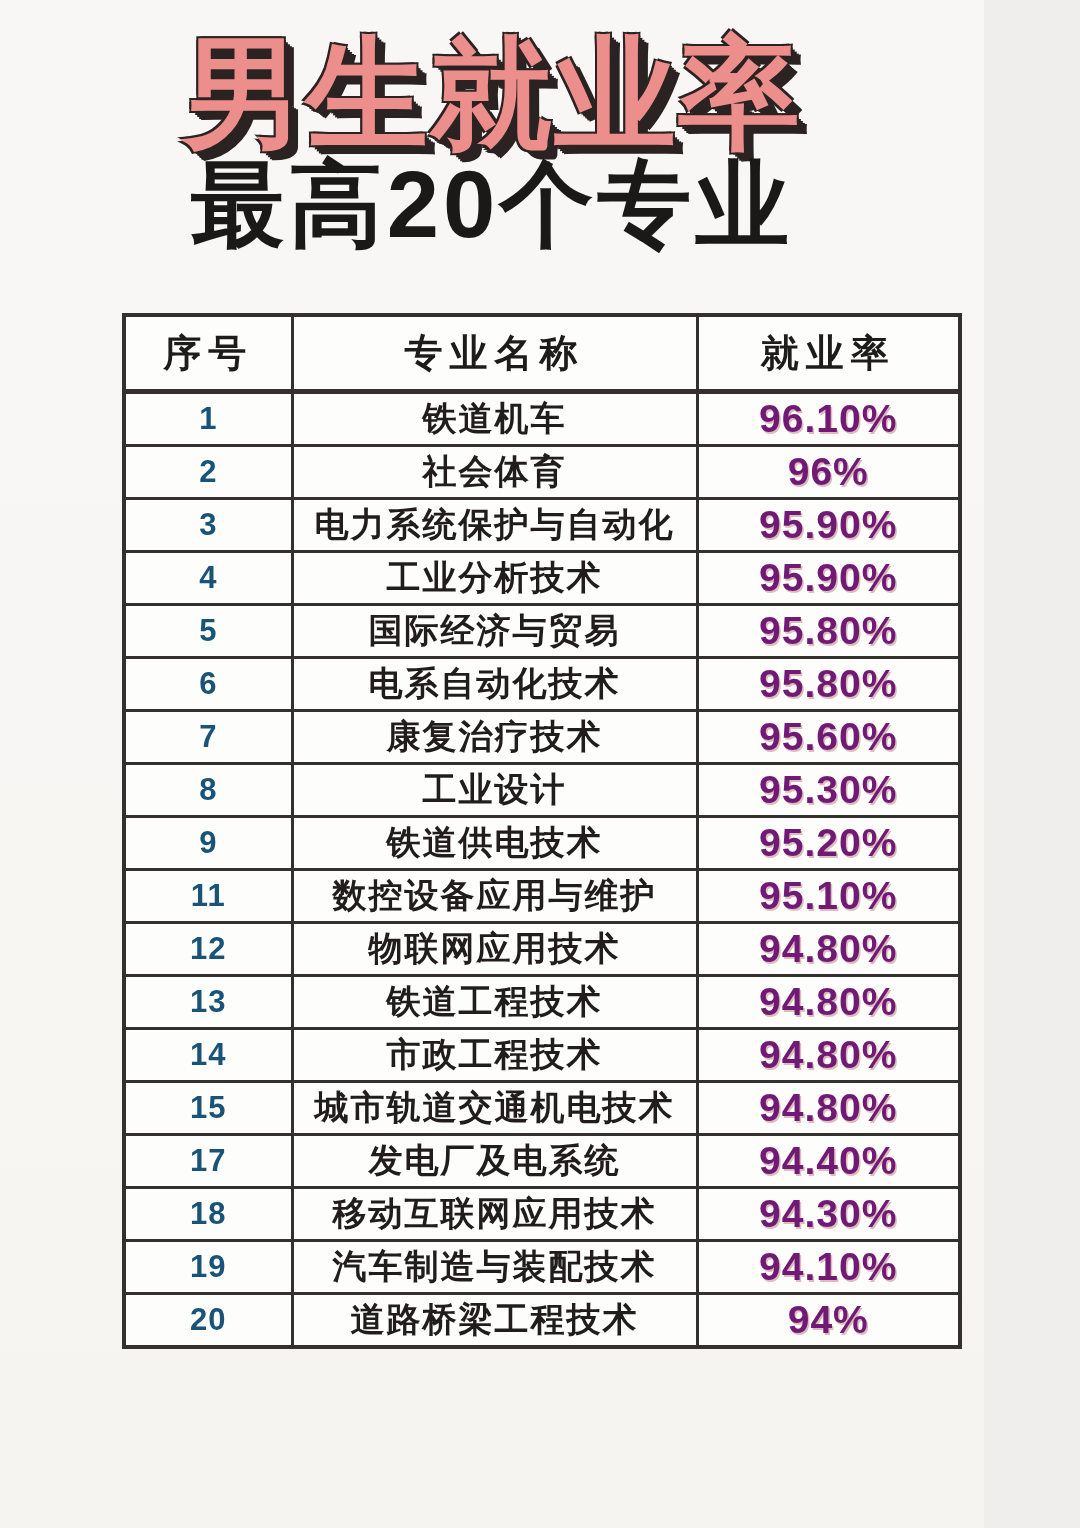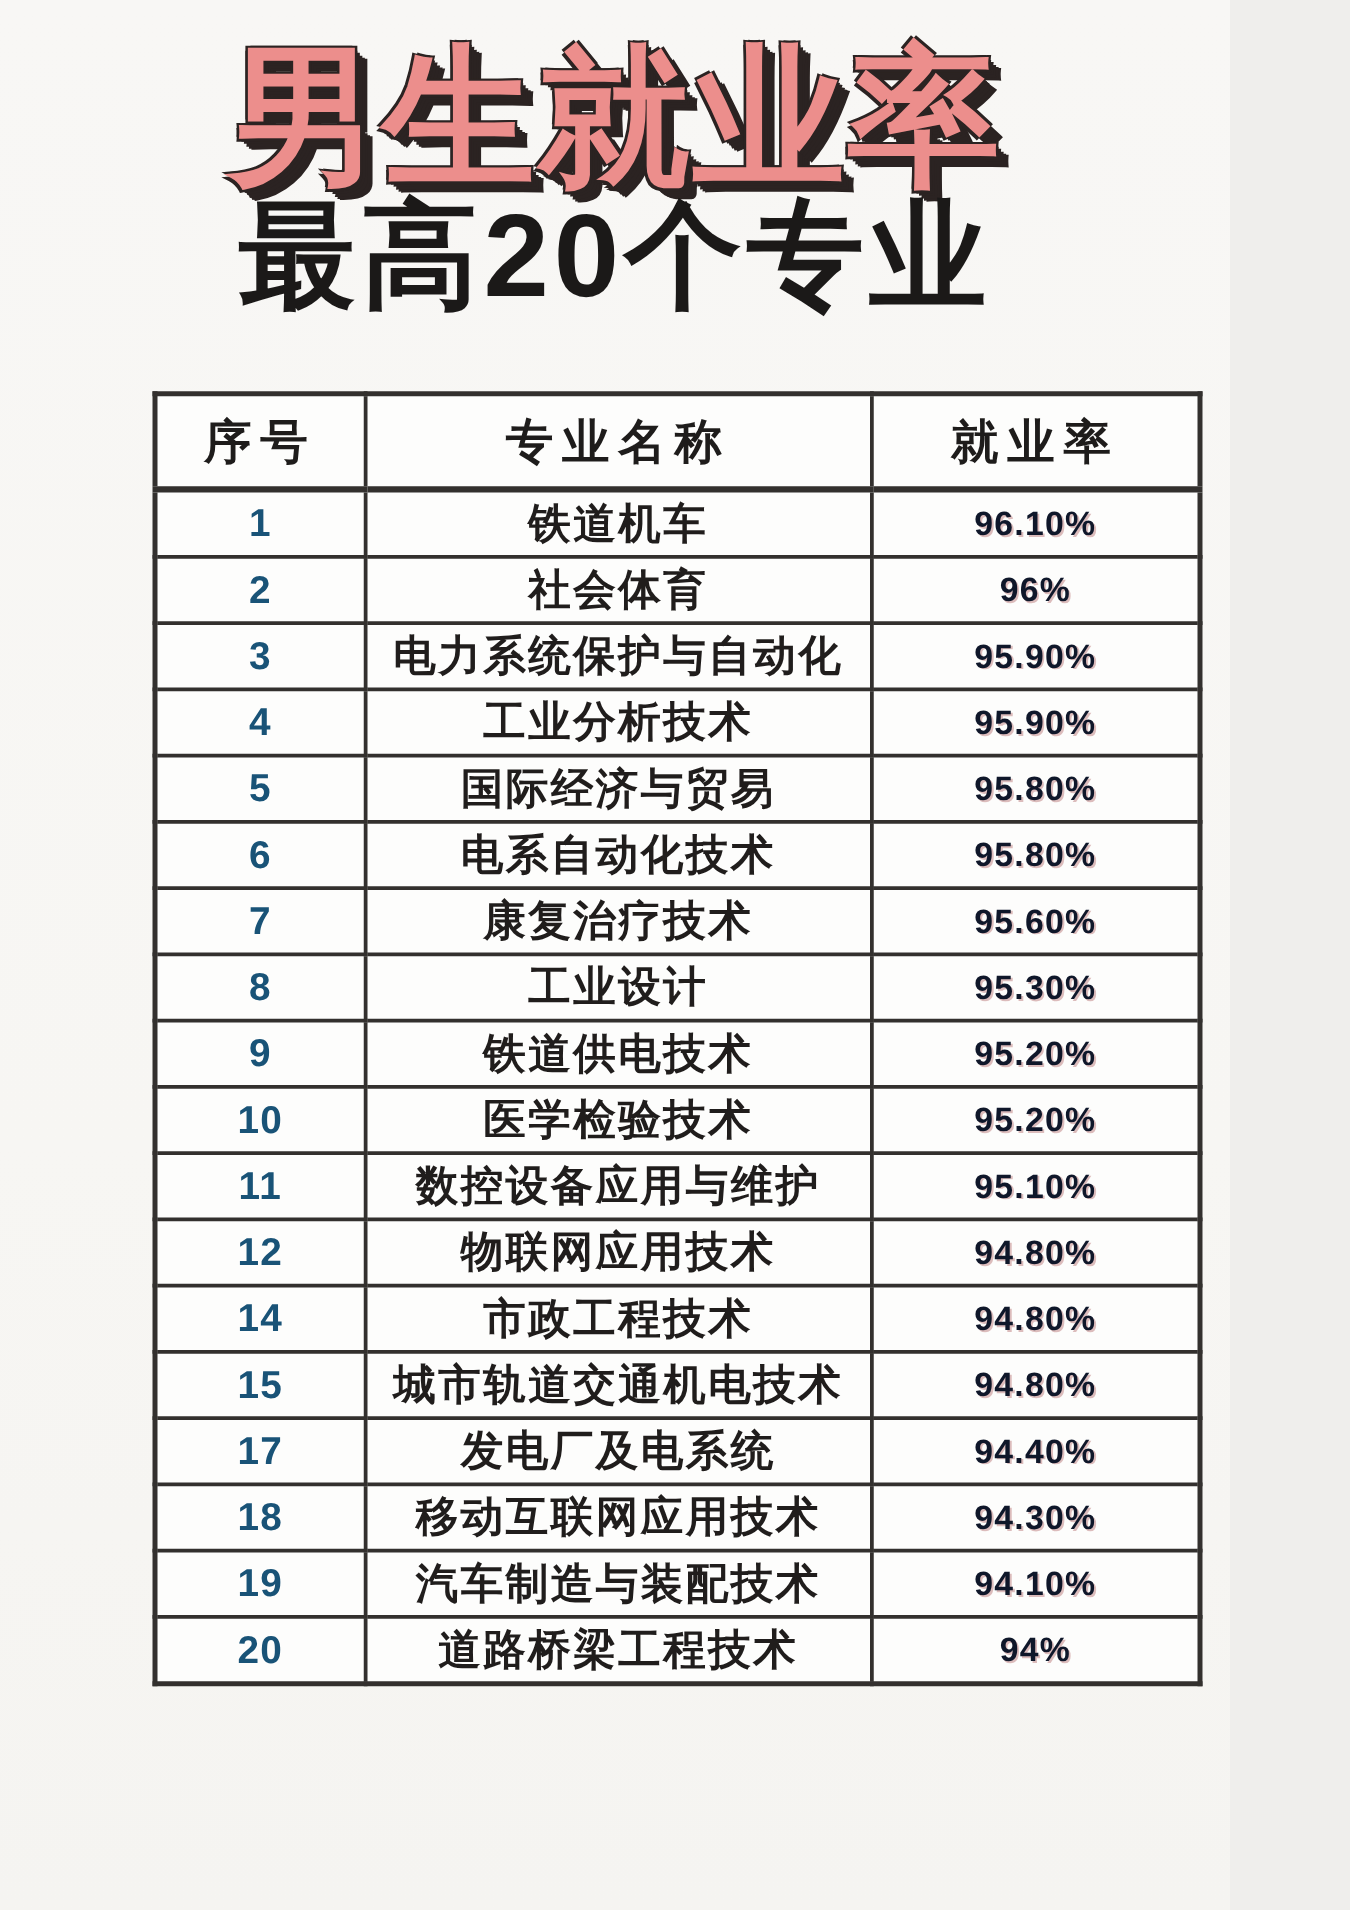--- a/index.html
+++ b/index.html
@@ -73,23 +73,23 @@
     letter-spacing: 1px;
   }
   td.major {
     font-size: 34px;
     font-weight: 900;
     color: #201d1c;
     letter-spacing: 2px;
     margin-left: 13px;
   }
   td.rate {
-    font-size: 27px;
-    font-weight: 900;
-    color: #0f172a;
+    font-size: 39px;
+    font-weight: 900;
+    color: #701a75;
     letter-spacing: 1px;
     text-shadow: 1.5px 1.5px 0 rgba(146, 41, 41, 0.30);
   }
 </style>
 </head>
 <body>
 
 <div class="page">
   <div class="header">
     <div class="title">男生就业率</div>
@@ -150,32 +150,32 @@
           <td class="idx">8</td>
           <td class="major">工业设计</td>
           <td class="rate">95.30%</td>
         </tr>
         <tr>
           <td class="idx">9</td>
           <td class="major">铁道供电技术</td>
           <td class="rate">95.20%</td>
         </tr>
         <tr>
-          <td class="idx">10</td>
-          <td class="major">医学检验技术</td>
-          <td class="rate">95.20%</td>
-        </tr>
-        <tr>
           <td class="idx">11</td>
           <td class="major">数控设备应用与维护</td>
           <td class="rate">95.10%</td>
         </tr>
         <tr>
           <td class="idx">12</td>
           <td class="major">物联网应用技术</td>
+          <td class="rate">94.80%</td>
+        </tr>
+        <tr>
+          <td class="idx">13</td>
+          <td class="major">铁道工程技术</td>
           <td class="rate">94.80%</td>
         </tr>
         <tr>
           <td class="idx">14</td>
           <td class="major">市政工程技术</td>
           <td class="rate">94.80%</td>
         </tr>
         <tr>
           <td class="idx">15</td>
           <td class="major">城市轨道交通机电技术</td>

